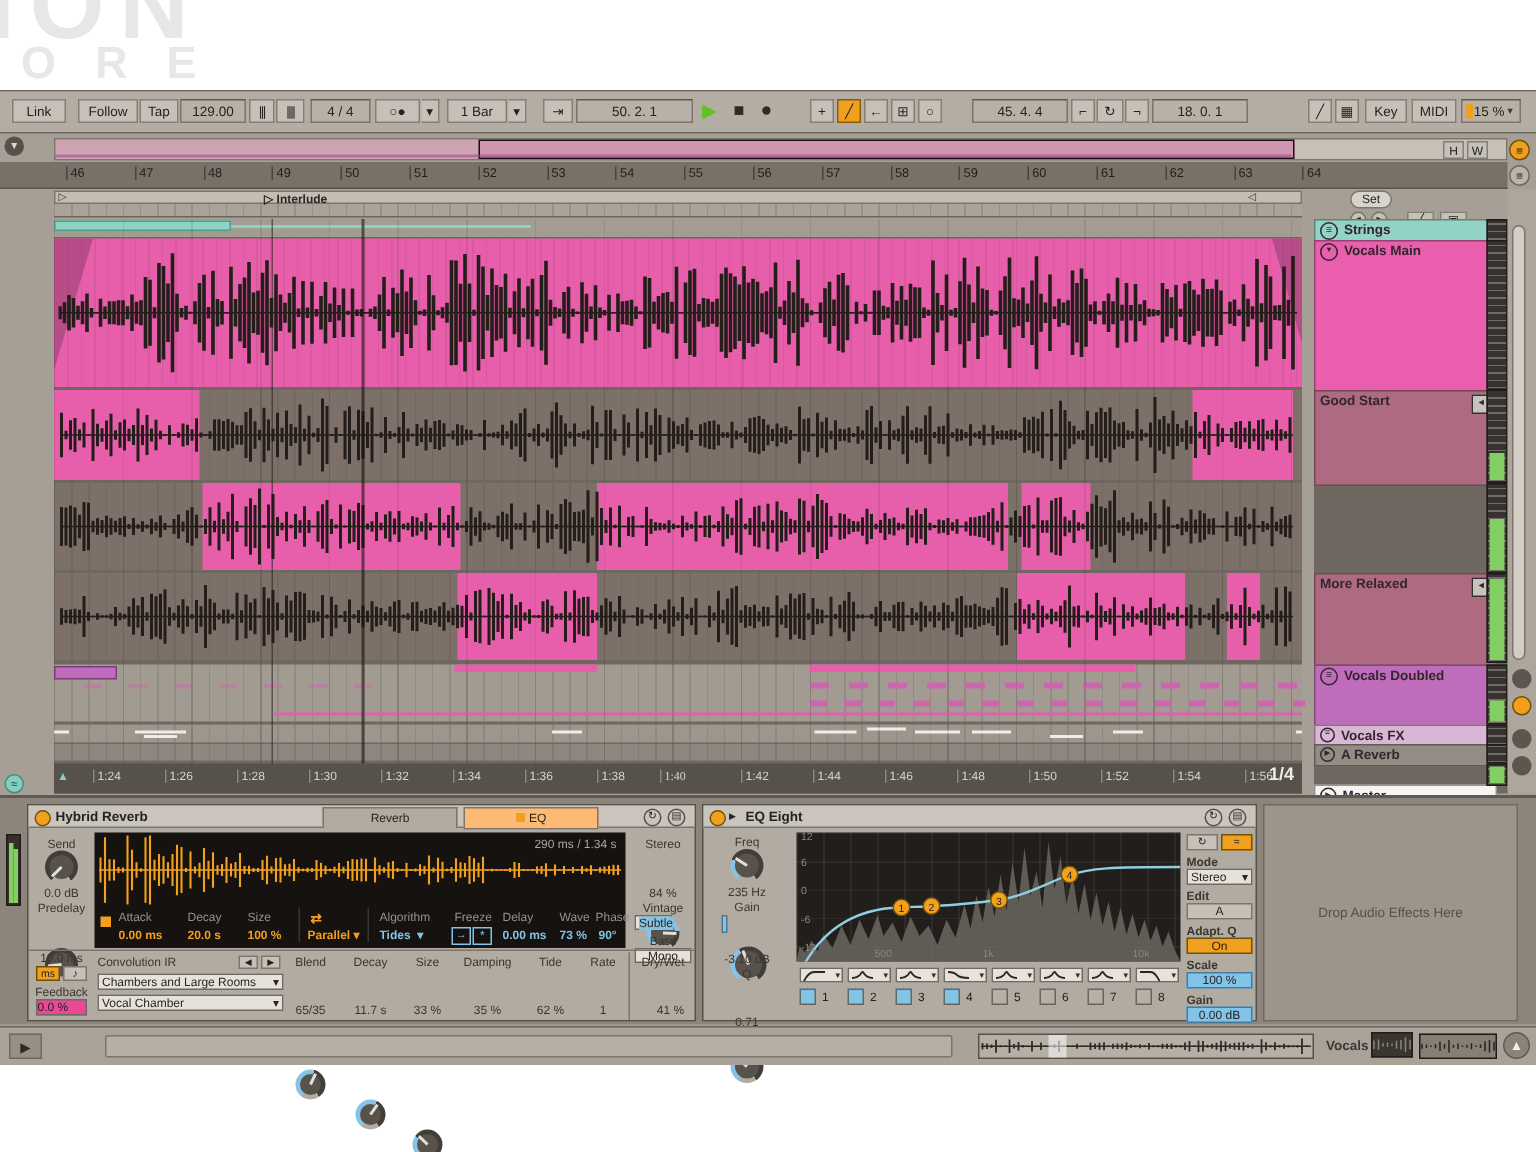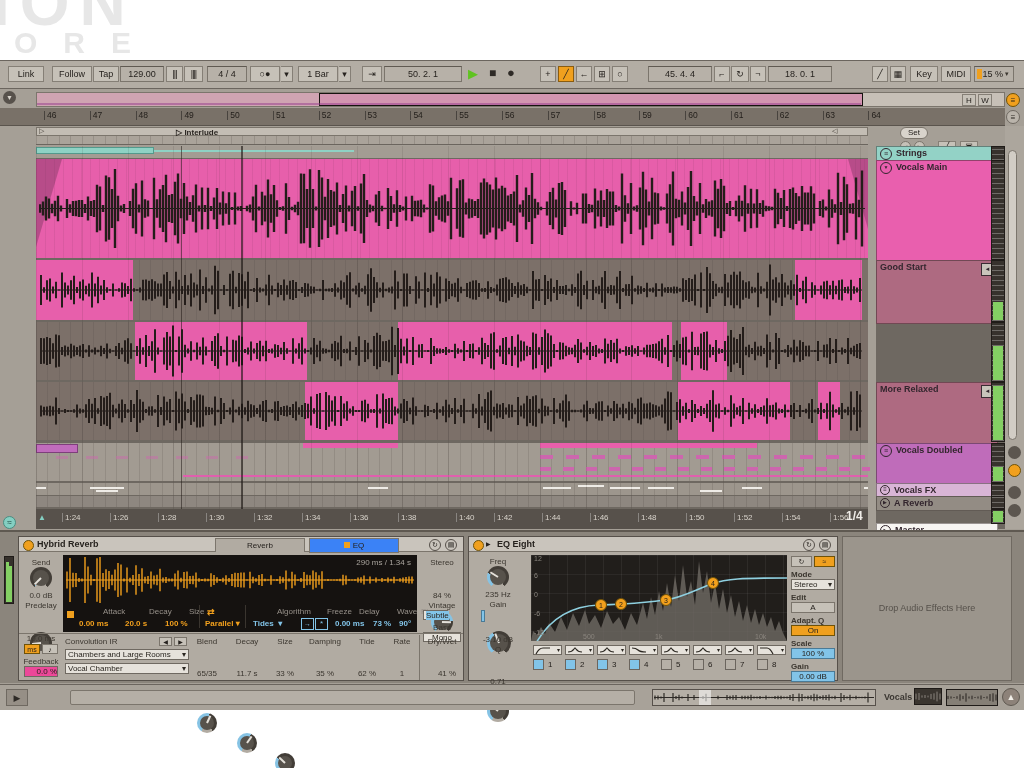--- a/index.html
+++ b/index.html
@@ -3,21 +3,21 @@
 <meta charset="utf-8">
 <style>
   html,body{margin:0;padding:0;background:#fff;}
   .page{position:relative;width:1024px;height:768px;background:#fff;overflow:hidden;
         font-family:"Liberation Sans",sans-serif;color:#26221e;-webkit-font-smoothing:antialiased;}
   .b{position:absolute;box-sizing:border-box;}
   .bx{background:#c6c1b8;border:1px solid #857f76;color:#26221e;font-size:9px;line-height:14px;text-align:center;height:16px;}
   .fld{background:#b7b1a8;border:1px solid #7b756c;border-top-color:#5f5951;font-size:9px;line-height:14px;text-align:center;height:16px;}
   .seg{position:absolute;top:0;bottom:0;}
   .lbl8{font-size:8px;color:#3b362f;text-align:center;}
-  .dlbl{font-size:8px;color:#97918a;margin-left:24px;}
+  .dlbl{font-size:8px;color:#97918a;}
   .dval-o{font-size:8px;color:#f2a01d;font-weight:bold;}
   .dval-b{font-size:8px;color:#82c4e8;font-weight:bold;}
   .knob{border-radius:50%;position:relative;
         background:conic-gradient(from 215deg,#86c3e4 var(--a,0deg),#423d37 var(--a,0deg) 290deg,#b1aba2 290deg);}
   .knob::before{content:"";position:absolute;inset:3px;border-radius:50%;background:#57524b;}
   .knob::after{content:"";position:absolute;left:50%;margin-left:-1px;top:2px;height:calc(50% - 2px);width:2px;
         background:#e4e0d9;transform-origin:50% 100%;transform:rotate(var(--rot,0deg));}
   .k22{width:22px;height:22px;} .k24{width:24px;height:24px;} .k20{width:20px;height:20px;}
   .hdr{position:absolute;left:876px;width:114px;font-size:9px;font-weight:bold;color:#33262e;
        border:1px solid rgba(40,32,28,.45);display:flex;align-items:flex-start;padding:1px 3px;}
@@ -213,21 +213,21 @@
   <div class="b" id="time-ruler" style="left:36px;top:509px;width:832px;height:20px;background:#57514b;">
     <span style="position:absolute;left:2px;top:4px;color:#84cfc2;font-size:8px;">▲</span>
   <span class="tlabel" style="left: 26px;">1:24</span>
       <span class="tlabel" style="left: 74px;">1:26</span>
       <span class="tlabel" style="left: 122px;">1:28</span>
       <span class="tlabel" style="left: 170px;">1:30</span>
       <span class="tlabel" style="left: 218px;">1:32</span>
       <span class="tlabel" style="left: 266px;">1:34</span>
       <span class="tlabel" style="left: 314px;">1:36</span>
       <span class="tlabel" style="left: 362px;">1:38</span>
-      <span class="tlabel" style="left: 420px;">1:40</span>
+      <span class="tlabel" style="left: 404px; font-family: Liberation Serif, serif;">1:40</span>
       <span class="tlabel" style="left: 458px;">1:42</span>
       <span class="tlabel" style="left: 506px;">1:44</span>
       <span class="tlabel" style="left: 554px;">1:46</span>
       <span class="tlabel" style="left: 602px;">1:48</span>
       <span class="tlabel" style="left: 650px;">1:50</span>
       <span class="tlabel" style="left: 698px;">1:52</span>
       <span class="tlabel" style="left: 746px;">1:54</span>
       <span class="tlabel" style="left: 794px;">1:56</span>
     </div>
   <div class="b" style="left:846px;top:509px;font-size:12px;font-weight:bold;color:#efece7;">1/4</div>
@@ -298,35 +298,35 @@
   <div class="b" style="left:4px;top:556px;width:10px;height:48px;background:#35302b;border:1px solid #1f1b18;">
     <div style="position:absolute;left:1px;bottom:1px;width:3px;height:40px;background:#84cf63;"></div>
     <div style="position:absolute;right:1px;bottom:1px;width:3px;height:36px;background:#84cf63;"></div>
   </div>
 
   <div class="b" style="left:18px;top:536px;width:446px;height:145px;background:#b1aba2;border:1px solid #56504a;">
     <div class="b" style="left:0;top:0;width:444px;height:15px;background:#c9c4bc;border-bottom:1px solid #7b756c;">
       <span style="position:absolute;left:4px;top:3px;width:9px;height:9px;border-radius:50%;background:#f0a01e;border:1px solid #6f5208;"></span>
       <span style="position:absolute;left:18px;top:2px;font-size:9px;font-weight:bold;">Hybrid Reverb</span>
       <span style="position:absolute;left:196px;top:1px;width:88px;height:13px;background:#b1aba2;border:1px solid #7b756c;border-bottom:none;font-size:8px;text-align:center;line-height:13px;">Reverb</span>
-      <span style="position:absolute;left:290px;top:1px;width:88px;height:13px;background:#3b82f6;border:1px solid #7b756c;font-size:8px;text-align:center;line-height:13px;"><i style="display:inline-block;width:6px;height:6px;background:#f0a01e;margin-right:3px;"></i><span>EQ</span></span>
+      <span style="position:absolute;left:290px;top:1px;width:88px;height:13px;background:#fdba74;border:1px solid #7b756c;font-size:8px;text-align:center;line-height:13px;"><i style="display:inline-block;width:6px;height:6px;background:#f0a01e;margin-right:3px;"></i><span>EQ</span></span>
       <span style="position:absolute;right:22px;top:2px;width:10px;height:10px;border-radius:50%;border:1px solid #56504a;font-size:7px;line-height:9px;text-align:center;">↻</span>
       <span style="position:absolute;right:6px;top:2px;width:10px;height:10px;border-radius:50%;border:1px solid #56504a;font-size:7px;line-height:9px;text-align:center;">▤</span>
     </div>
 
     <div class="b lbl8" style="left:4px;top:21px;width:36px;">Send</div>
     <div class="b knob k22" style="left:11px;top:30px;--rot:-135deg;--a:2deg;"></div>
     <div class="b lbl8" style="left:2px;top:54px;width:40px;">0.0 dB</div>
     <div class="b lbl8" style="left:2px;top:64px;width:40px;">Predelay</div>
     <div class="b knob k22" style="left:11px;top:73px;--rot:-96deg;--a:40deg;"></div>
     <div class="b lbl8" style="left:2px;top:97px;width:40px;">10.0 ms</div>
     <div class="b" style="left:5px;top:107px;width:16px;height:10px;background:#f0a01e;border:1px solid #6f5208;font-size:7px;line-height:9px;text-align:center;">ms</div>
     <div class="b" style="left:23px;top:107px;width:16px;height:10px;background:#c6c1b8;border:1px solid #7b756c;font-size:7px;line-height:9px;text-align:center;">♪</div>
     <div class="b lbl8" style="left:2px;top:120px;width:40px;">Feedback</div>
-    <div class="b" style="left:5px;top:129px;width:34px;height:11px;background:#ec4899;border:1px solid #6f6961;font-size:8px;line-height:10px;text-align:right;">0.0 %</div>
+    <div class="b" style="left:5px;top:129px;width:34px;height:11px;background:#ec4899;border:1px solid #6f6961;font-size:8px;line-height:10px;text-align:left;">0.0 %</div>
 
     <div class="b" style="left:44px;top:18px;width:354px;height:77px;background:#151210;">
       <svg width="348" height="46" style="position:absolute;left:3px;top:2px;">
         <line x1="0" y1="23" x2="348" y2="23" stroke="#f2a01d" stroke-width="1"></line>
         <path class="wv" fill="none" stroke="#f2a01d" stroke-width="1.4" d="M1 14.6V31.4M4 1.1V44.9M7 15.8V30.2M10 16.0V30.0M13 21.0V25.0M16 21.4V24.6M19 -3.4V49.4M22 9.5V36.5M25 17.8V28.2M28 21.9V24.1M31 1.2V44.8M34 -2.5V48.5M37 16.1V29.9M40 12.3V33.7M43 13.9V32.1M46 17.8V28.2M49 12.4V33.6M52 6.1V39.9M55 7.6V38.4M58 21.6V24.4M61 10.6V35.4M64 20.7V25.3M67 18.1V27.9M70 8.3V37.7M73 16.9V29.1M76 11.2V34.8M79 19.8V26.2M82 19.0V27.0M85 14.4V31.6M88 18.6V27.4M91 17.7V28.3M94 11.7V34.3M97 20.4V25.6M100 20.1V25.9M103 21.6V24.4M106 21.6V24.4M109 16.4V29.6M112 13.5V32.5M115 20.7V25.3M118 15.0V31.0M121 14.6V31.4M124 19.1V26.9M127 18.8V27.2M130 15.6V30.4M133 21.2V24.8M136 22.1V23.9M139 21.5V24.5M142 21.7V24.3M145 16.3V29.7M148 18.1V27.9M151 20.2V25.8M154 22.1V23.9M157 20.8V25.2M160 18.3V27.7M163 20.9V25.1M166 17.0V29.0M169 15.7V30.3M172 16.0V30.0M175 15.4V30.6M178 15.5V30.5M181 22.5V23.5M184 14.7V31.3M187 19.8V26.2M190 21.2V24.8M193 17.9V28.1M196 17.0V29.0M199 21.7V24.3M202 22.5V23.5M205 18.2V27.8M208 22.5V23.5M211 22.0V24.0M214 19.2V26.8M217 20.3V25.7M220 13.4V32.6M223 21.4V24.6M226 14.8V31.2M229 17.5V28.5M232 22.2V23.8M235 21.0V25.0M238 15.1V30.9M241 17.8V28.2M244 18.3V27.7M247 13.6V32.4M250 15.2V30.8M253 18.2V27.8M256 14.2V31.8M259 22.5V23.5M262 22.1V23.9M265 22.5V23.5M268 22.5V23.5M271 22.3V23.7M274 21.7V24.3M277 17.7V28.3M280 18.4V27.6M283 22.3V23.7M286 22.5V23.5M289 22.3V23.7M292 20.6V25.4M295 20.3V25.7M298 18.5V27.5M301 22.5V23.5M304 19.4V26.6M307 22.4V23.6M310 20.4V25.6M313 22.5V23.5M316 21.0V25.0M319 22.3V23.7M322 20.4V25.6M325 21.8V24.2M328 19.8V26.2M331 22.5V23.5M334 21.2V24.8M337 20.6V25.4M340 20.1V25.9M343 19.5V26.5M346 19.6V26.4"></path>
       </svg>
       <span style="position:absolute;right:6px;top:3px;font-size:8px;color:#a9a49d;">290 ms / 1.34 s</span>
       <span style="position:absolute;left:4px;top:56px;width:7px;height:7px;background:#f0a01e;"></span>
       <span class="dlbl" style="position:absolute;left:16px;top:52px;">Attack</span>
       <span class="dval-o" style="position:absolute;left:16px;top:64px;">0.00 ms</span>

